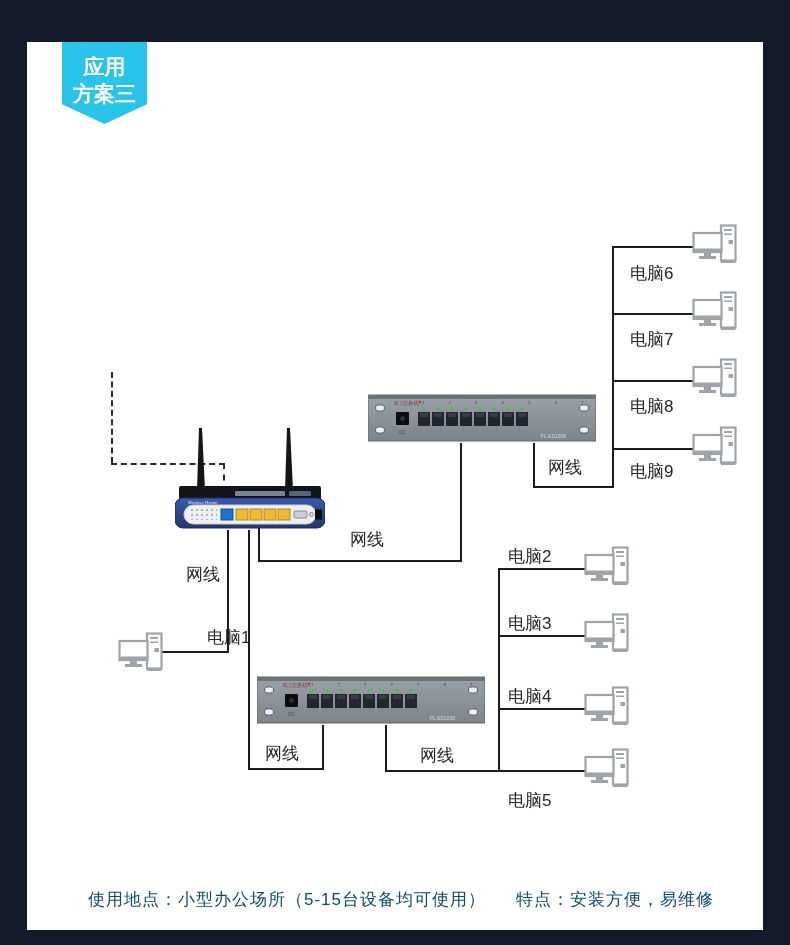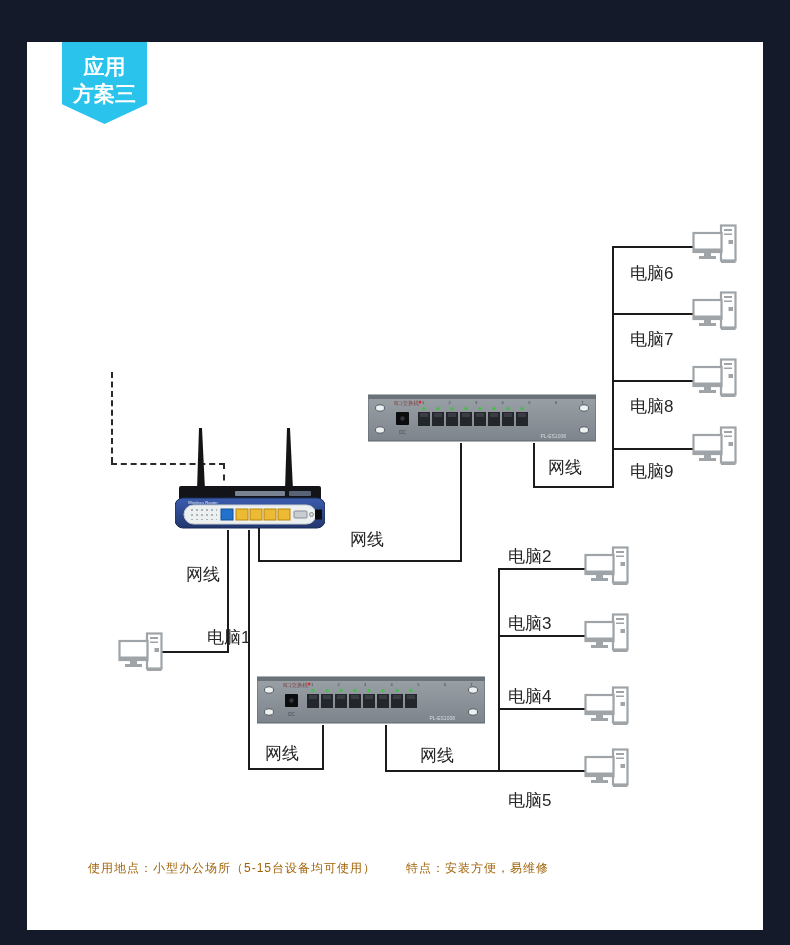--- a/index.html
+++ b/index.html
@@ -21,21 +21,21 @@
             font-size:20px; color:#141414; }
 
   .dash-v { border-left:2px dashed #2a2a2a; }
   .dash-h { border-top:2px dashed #2a2a2a; }
   .vline  { width:2px; background:#1b1b1b; }
   .hline  { height:2px; background:#1b1b1b; }
 
   .cable-label, .pc-label { font-size:17px; color:#262626; white-space:nowrap; }
 
   .footer-heading { left:61px; top:788px; font-size:22px; color:#3c3c3c; letter-spacing:1.5px; }
-  .footer-sub { left:61px; top:818px; font-size:12px; color:#a16207; letter-spacing:1px; }
+  .footer-sub { left:61px; top:846px; font-size:17px; color:#0c4a6e; letter-spacing:1px; }
   .footer-sub .gap { margin-left:30px; }
 </style>
 </head>
 <body>
 
 <div class="page">
   <div class="panel">
 
     <div class="abs badge">
       <div>应用</div>

